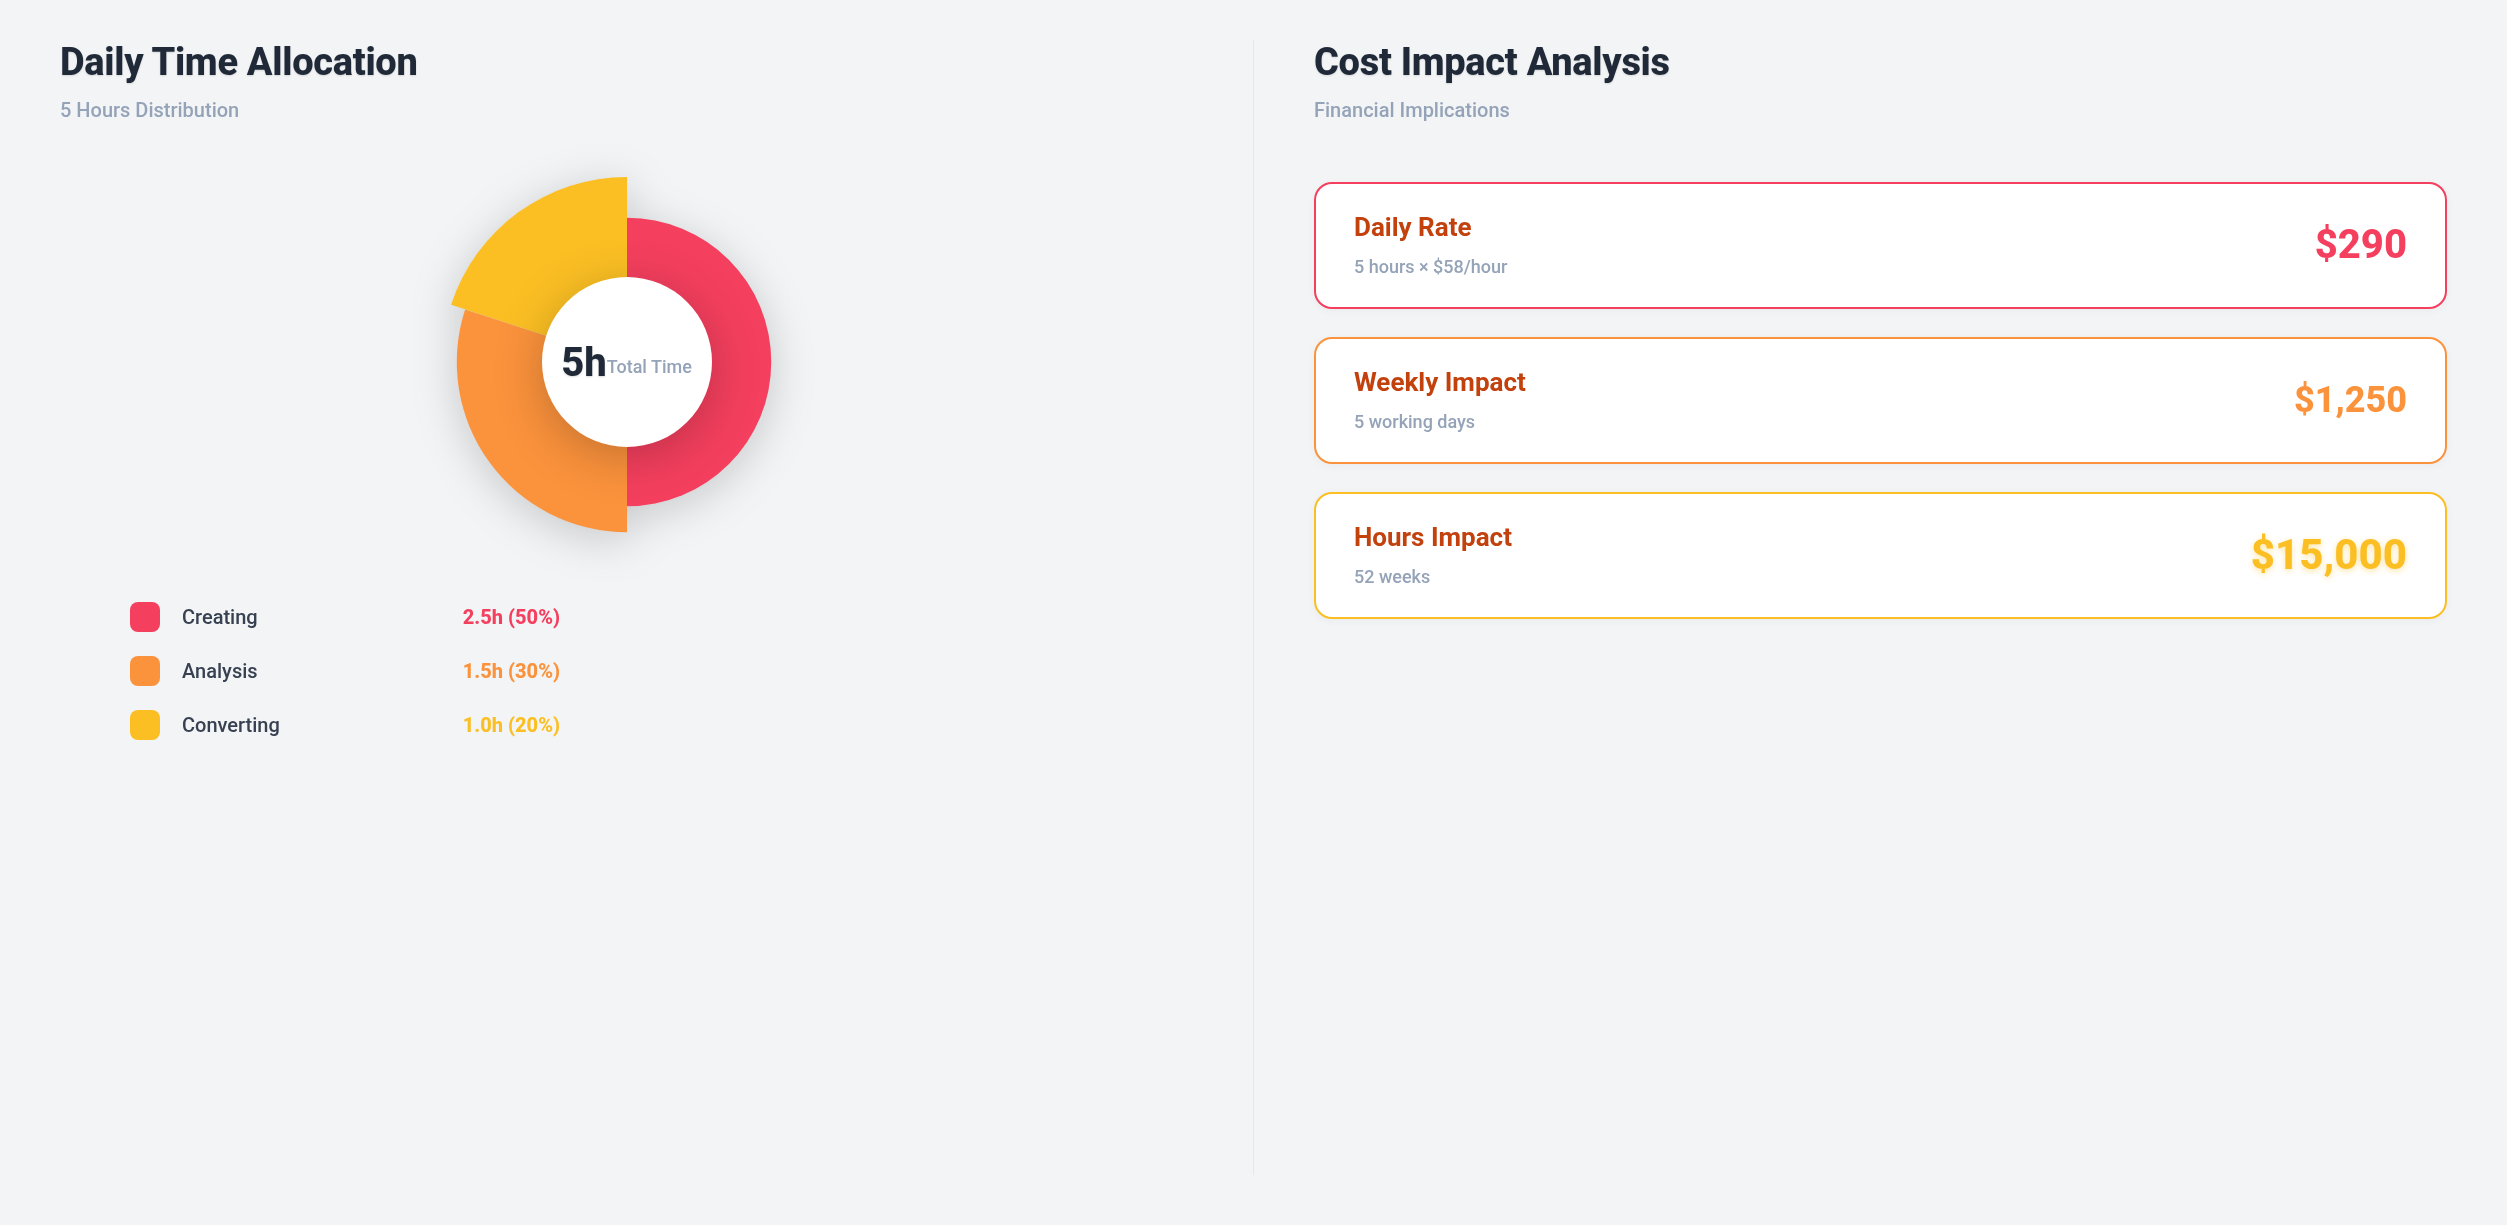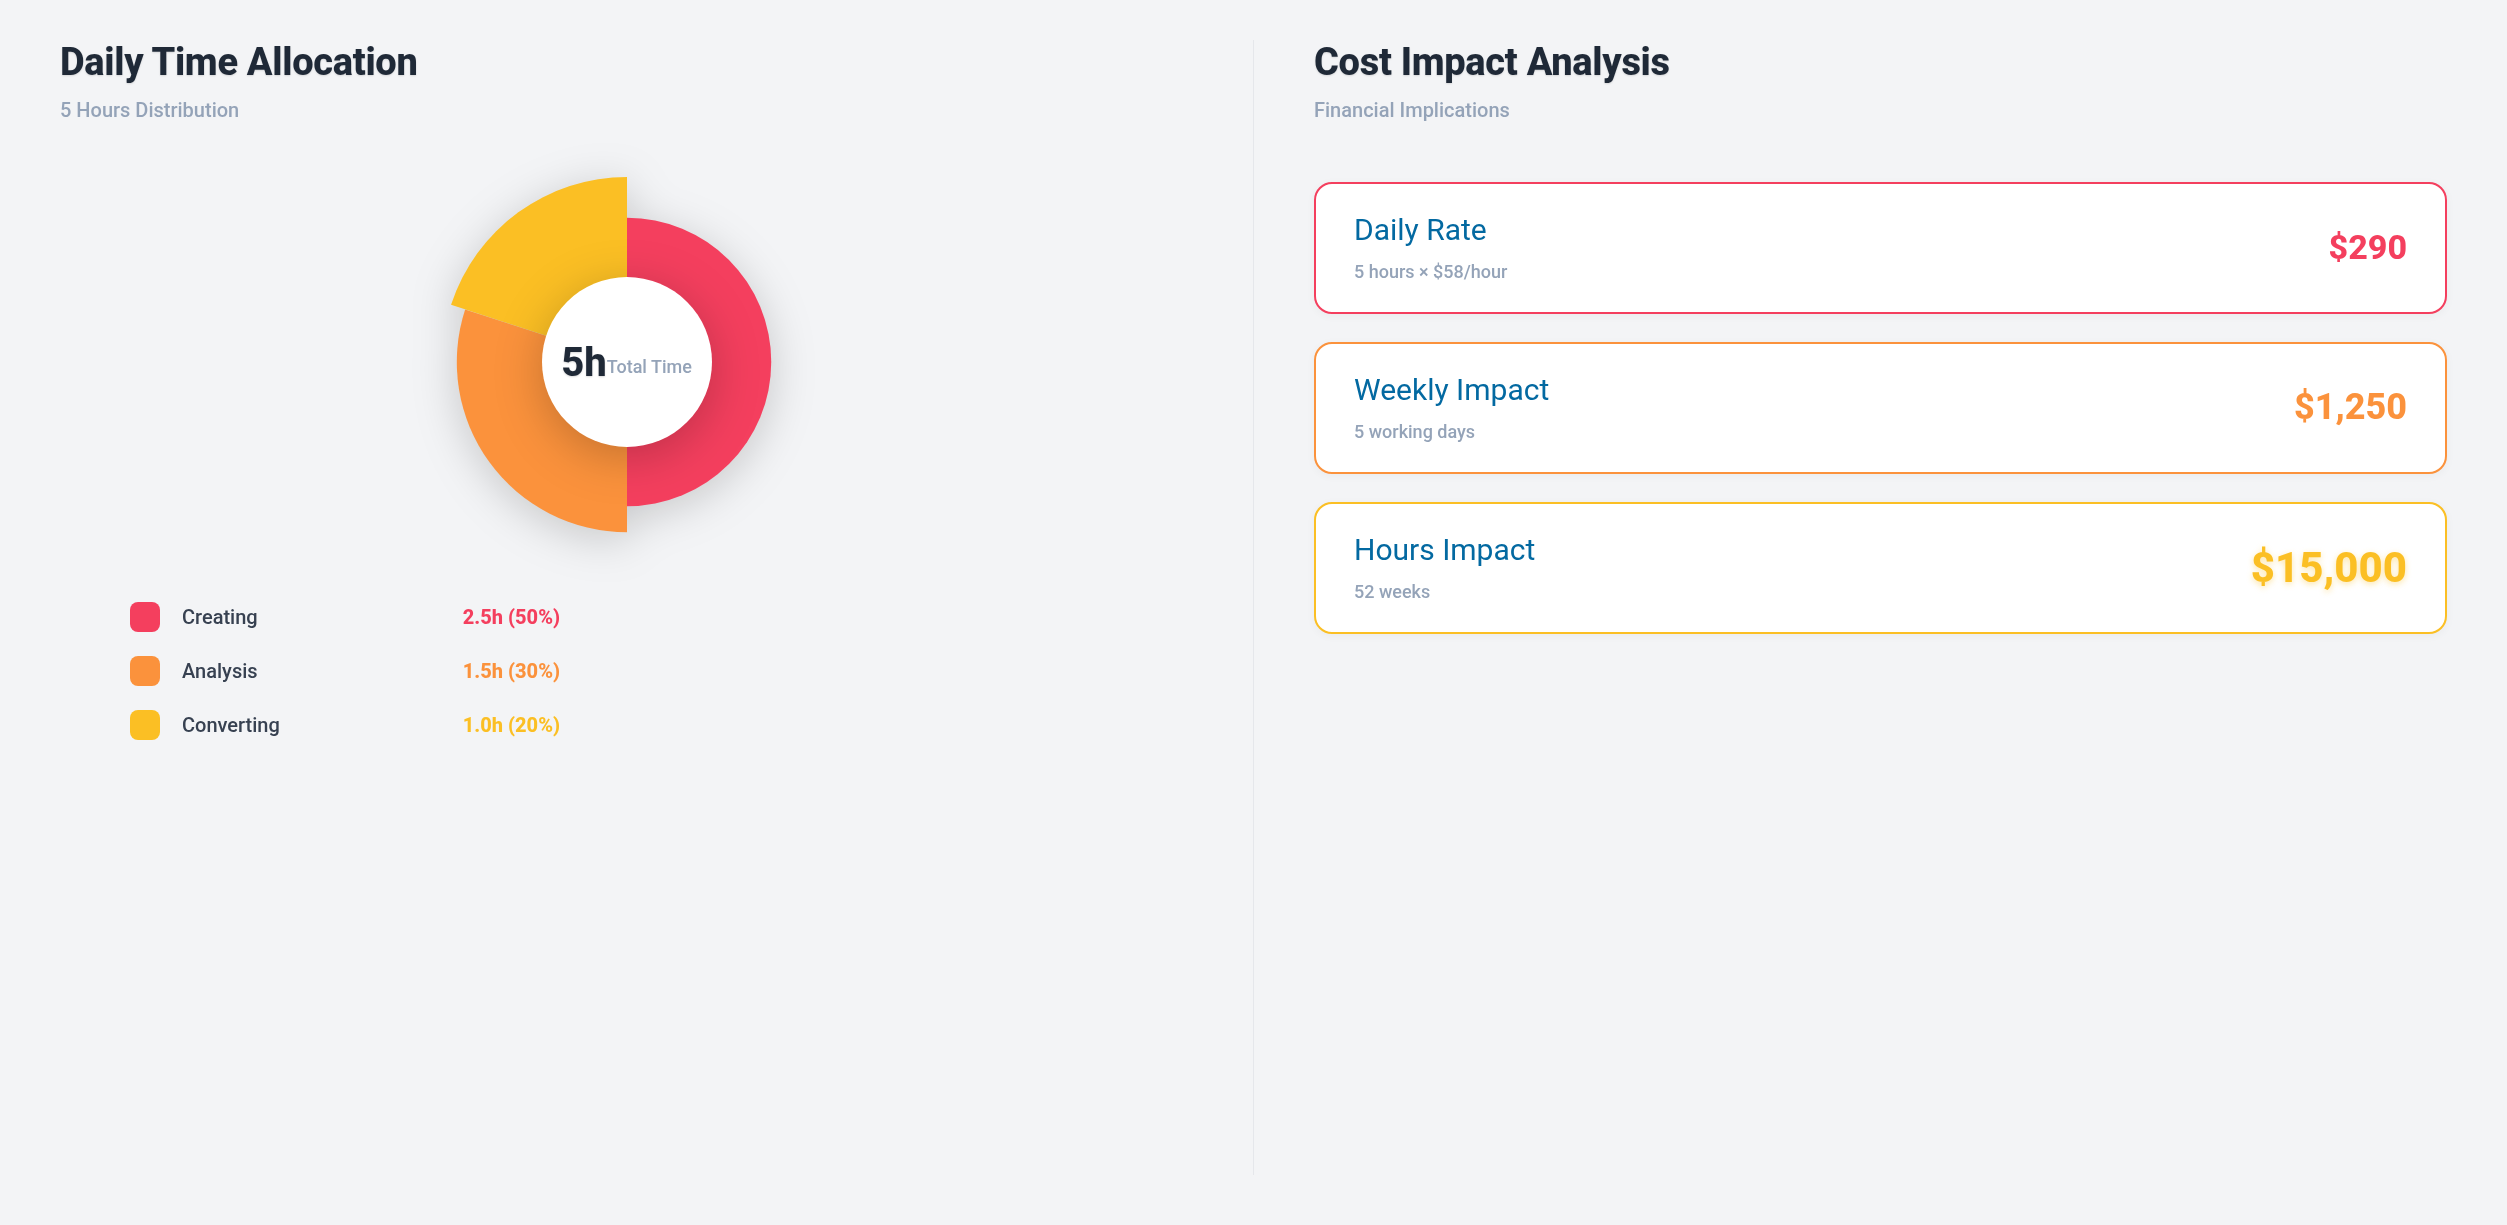--- a/index.html
+++ b/index.html
@@ -118,34 +118,34 @@
     background: #ffffff;
     border-radius: 18px;
     border: 2px solid;
     padding: 28px 38px 30px;
     display: flex;
     align-items: center;
     justify-content: space-between;
     box-shadow: 0 2px 10px rgba(0,0,0,0.04);
   }
   .card-left .card-title {
-    font-size: 30px;
-    font-weight: 400;
-    color: #0369a1;
+    font-size: 26px;
+    font-weight: 700;
+    color: #c2410c;
   }
   .card-left .card-sub {
     margin-top: 14px;
     font-size: 18px;
     color: #94a3b8;
     font-weight: 500;
   }
   .card-amount {
     font-weight: 800;
   }
-  .amt-1 { font-size: 34px; }
+  .amt-1 { font-size: 40px; }
   .amt-2 { font-size: 36px; }
   .amt-3 { font-size: 42px; text-shadow: 0 2px 6px rgba(251,191,36,0.4); }
 </style>
 </head>
 <body>
 
 <div class="page">
 
   <div class="panel panel-left">
     <div class="panel-title">Daily Time Allocation</div>

